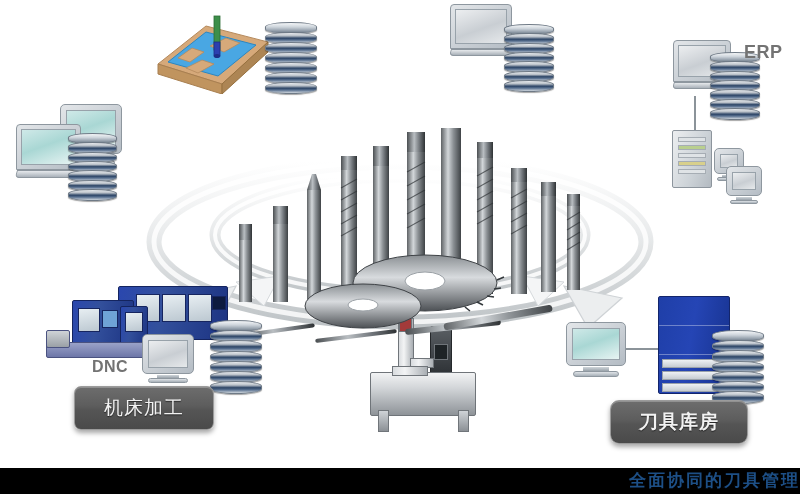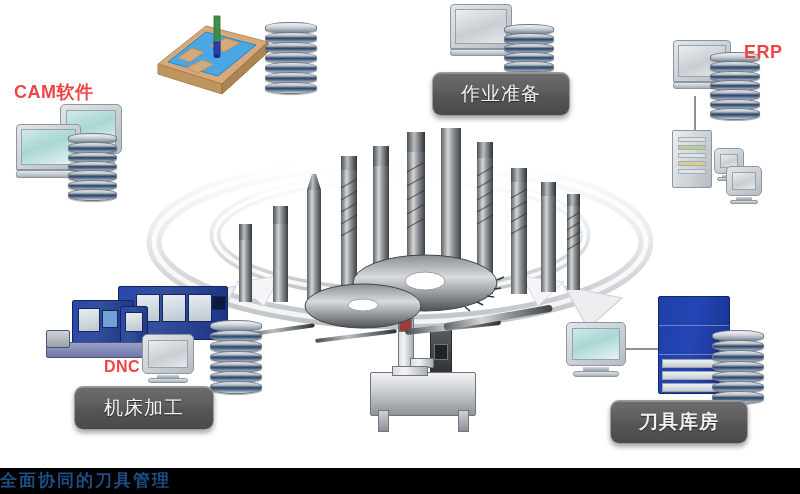--- a/index.html
+++ b/index.html
@@ -22,21 +22,21 @@
     letter-spacing:1px;
     box-shadow:0 3px 5px rgba(0,0,0,.35), inset 0 1px 0 rgba(255,255,255,.25);
     white-space:nowrap;
     text-shadow:0 1px 1px rgba(0,0,0,.6);
     z-index:30;
   }
 
   
   .accent{
     position:absolute;
-    color:#ef4444;
+    color:#737373;
     font-weight:bold;
     font-size:18px;
     letter-spacing:.5px;
     z-index:31;
     white-space:nowrap;
   }
   .accent.small{font-size:16px;}
 
   
   .db{position:absolute;z-index:20;}
@@ -154,33 +154,32 @@
   .wire{position:absolute;background:#8b9399;z-index:13;}
 
   
   #ring{position:absolute;left:140px;top:150px;width:520px;height:190px;z-index:10;}
   #tools{position:absolute;left:215px;top:128px;width:390px;height:215px;z-index:18;}
 
   
   #bottombar{
     position:absolute;left:0;bottom:0;width:800px;height:26px;
     background:#000000;z-index:50;
-    display:flex;align-items:center;justify-content:flex-start;
+    display:flex;align-items:center;justify-content:flex-end;
   }
   #bottombar .caption{
     color:#1d4f86;font-size:17px;font-weight:bold;letter-spacing:2px;
     line-height:26px;
   }
 </style>
 </head>
 <body>
 
 <div id="stage">
 
-  <div class="accent" style="left:14px;top:80px;">CAM软件</div>
 
   <div class="monitor" style="left:60px;top:104px;width:62px;height:66px;">
     <div class="mon-body">
         <div class="mon-screen"></div>
       </div>
     <div class="mon-stand"></div>
     <div class="mon-base"></div>
   </div>
 
   <div class="laptop" style="left:16px;top:124px;width:76px;height:64px;">
@@ -237,21 +236,20 @@
   <div class="db" style="left:504px;top:24px;width:48px;height:66px;">
     <div class="disc"></div>
       <div class="disc"></div>
     <div class="disc"></div>
       <div class="disc"></div>
     <div class="disc"></div>
       <div class="disc"></div>
     <div class="disc"></div>
   </div>
 
-  <div class="pill" style="left:432px;top:72px;width:136px;height:42px;">作业准备</div>
 
   <div class="accent" style="left:744px;top:42px;">ERP</div>
 
   <div class="laptop" style="left:673px;top:40px;width:68px;height:58px;">
     <div class="lap-lid">
         <div class="mon-screen grey"></div>
       </div>
     <div class="lap-base"></div>
   </div>
 
@@ -399,41 +397,41 @@
     <div class="cnc-win" style="left:166px;top:10px;width:12px;height:12px;background:#0d1a3f;"></div>
     <div class="cnc-box" style="left:26px;top:14px;width:60px;height:48px;"></div>
     <div class="cnc-win" style="left:32px;top:22px;width:20px;height:22px;"></div>
     <div class="cnc-win" style="left:56px;top:24px;width:14px;height:16px;background:#6fa3d6;"></div>
     <div class="cnc-box" style="left:74px;top:20px;width:26px;height:40px;"></div>
     <div class="cnc-win" style="left:79px;top:26px;width:16px;height:18px;"></div>
     <div class="cnc-bed" style="left:0;top:56px;width:120px;height:14px;"></div>
     <div class="cnc-bed" style="left:0;top:44px;width:22px;height:16px;background:linear-gradient(180deg,#cfd3d7,#9aa0a6);"></div>
   </div>
 
-  <div class="accent small" style="left:92px;top:358px;margin-left:12px;">DNC</div>
+  <div class="accent small" style="left:92px;top:358px;">DNC</div>
 
   <div class="monitor" style="left:142px;top:334px;width:52px;height:52px;">
     <div class="mon-body">
         <div class="mon-screen grey"></div>
       </div>
     <div class="mon-stand"></div>
     <div class="mon-base"></div>
   </div>
 
   <div class="db" style="left:210px;top:320px;width:50px;height:72px;">
     <div class="disc"></div>
       <div class="disc"></div>
     <div class="disc"></div>
       <div class="disc"></div>
     <div class="disc"></div>
       <div class="disc"></div>
     <div class="disc"></div>
   </div>
 
-  <div class="pill" style="left:74px;top:386px;width:138px;height:42px;">机床加工</div>
+  <div class="pill" style="left:74px;top:386px;width:138px;height:42px;border-radius:7px;">机床加工</div>
 
   <div class="preset" style="left:370px;top:318px;width:110px;height:112px;">
     <div class="ps-col" style="left:28px;top:0;width:14px;height:68px;"></div>
     <div class="ps-col" style="left:29px;top:0;width:11px;height:12px;background:#a33a3a;"></div>
     <div class="ps-head" style="left:60px;top:8px;width:20px;height:46px;"></div>
     <div class="ps-col" style="left:64px;top:26px;width:12px;height:14px;background:#1e2326;"></div>
     <div class="ps-col" style="left:40px;top:40px;width:22px;height:8px;"></div>
     <div class="ps-base" style="left:0;top:54px;width:104px;height:42px;"></div>
     <div class="ps-col" style="left:22px;top:48px;width:34px;height:8px;"></div>
     <div class="ps-leg" style="left:8px;top:92px;width:9px;height:20px;"></div>

